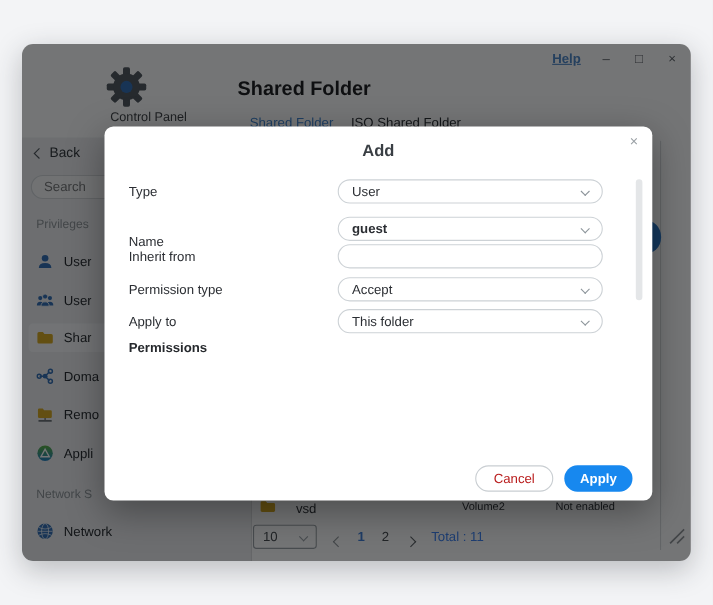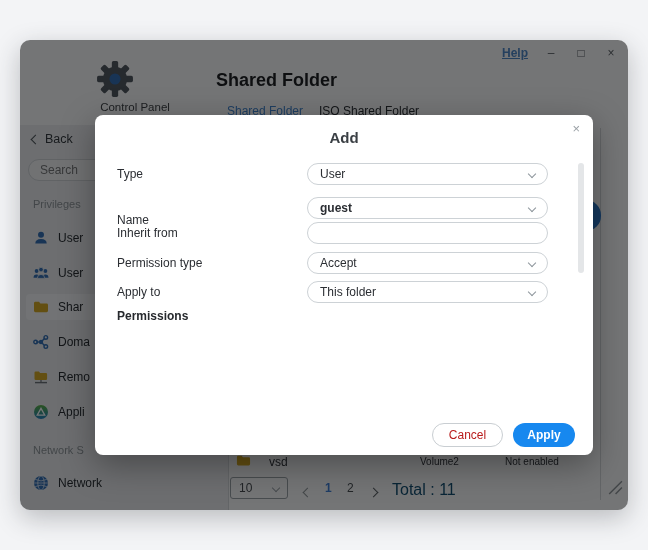--- a/index.html
+++ b/index.html
@@ -45,21 +45,21 @@
   .content-border { position:absolute; left:580px; top:88px; width:1px; height:372px; background:#d9dbdd; }
   .blue-sliver { position:absolute; left:540px; top:160px; width:41px; height:31px; border-radius:15px; background:#2574c9; }
   .table-row { position:absolute; left:216px; top:413px; display:flex; align-items:center; gap:18px; }
   .cell { position:absolute; top:416px; font-size:10px; color:#2b2e33; }
   .pagesize { position:absolute; left:210px; top:437px; width:58px; height:22px; border:1px solid #9ba1a6;
               border-radius:3px; display:flex; align-items:center; justify-content:space-between;
               padding:0 8px; color:#44484c; cursor:pointer; }
   .pg { position:absolute; top:441px; font-size:12px; color:#45494d; cursor:pointer; }
   .pg.current { color:#3c7dd9; font-weight:bold; }
   .pg-chev { position:absolute; top:445px; cursor:pointer; }
-  .total { position:absolute; left:372px; top:441px; font-size:16px; color:#0c4a6e; }
+  .total { position:absolute; left:372px; top:441px; font-size:12px; color:#3b82f6; }
   .resize-handle { position:absolute; left:586px; top:438px; width:17px; height:17px; cursor:nwse-resize; }
 
   .overlay { position:absolute; left:0; top:0; right:0; bottom:0; border-radius:10px;
              background:rgba(8,9,10,.56); z-index:50; }
 
   
   .modal { position:absolute; left:95px; top:115px; width:498px; height:340px; background:#ffffff;
            border-radius:8px; box-shadow:0 10px 34px rgba(0,0,0,.35); z-index:100; }
   .modal-close { position:absolute; right:13px; top:6px; color:#9aa0a5; font-size:13px; cursor:pointer; }
   .modal-title { position:absolute; left:0; right:0; top:14px; text-align:center;

